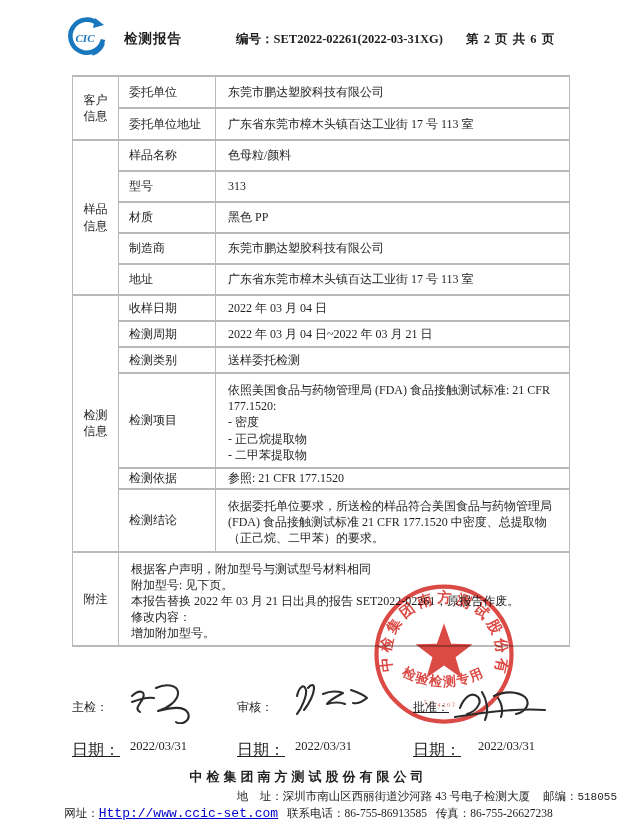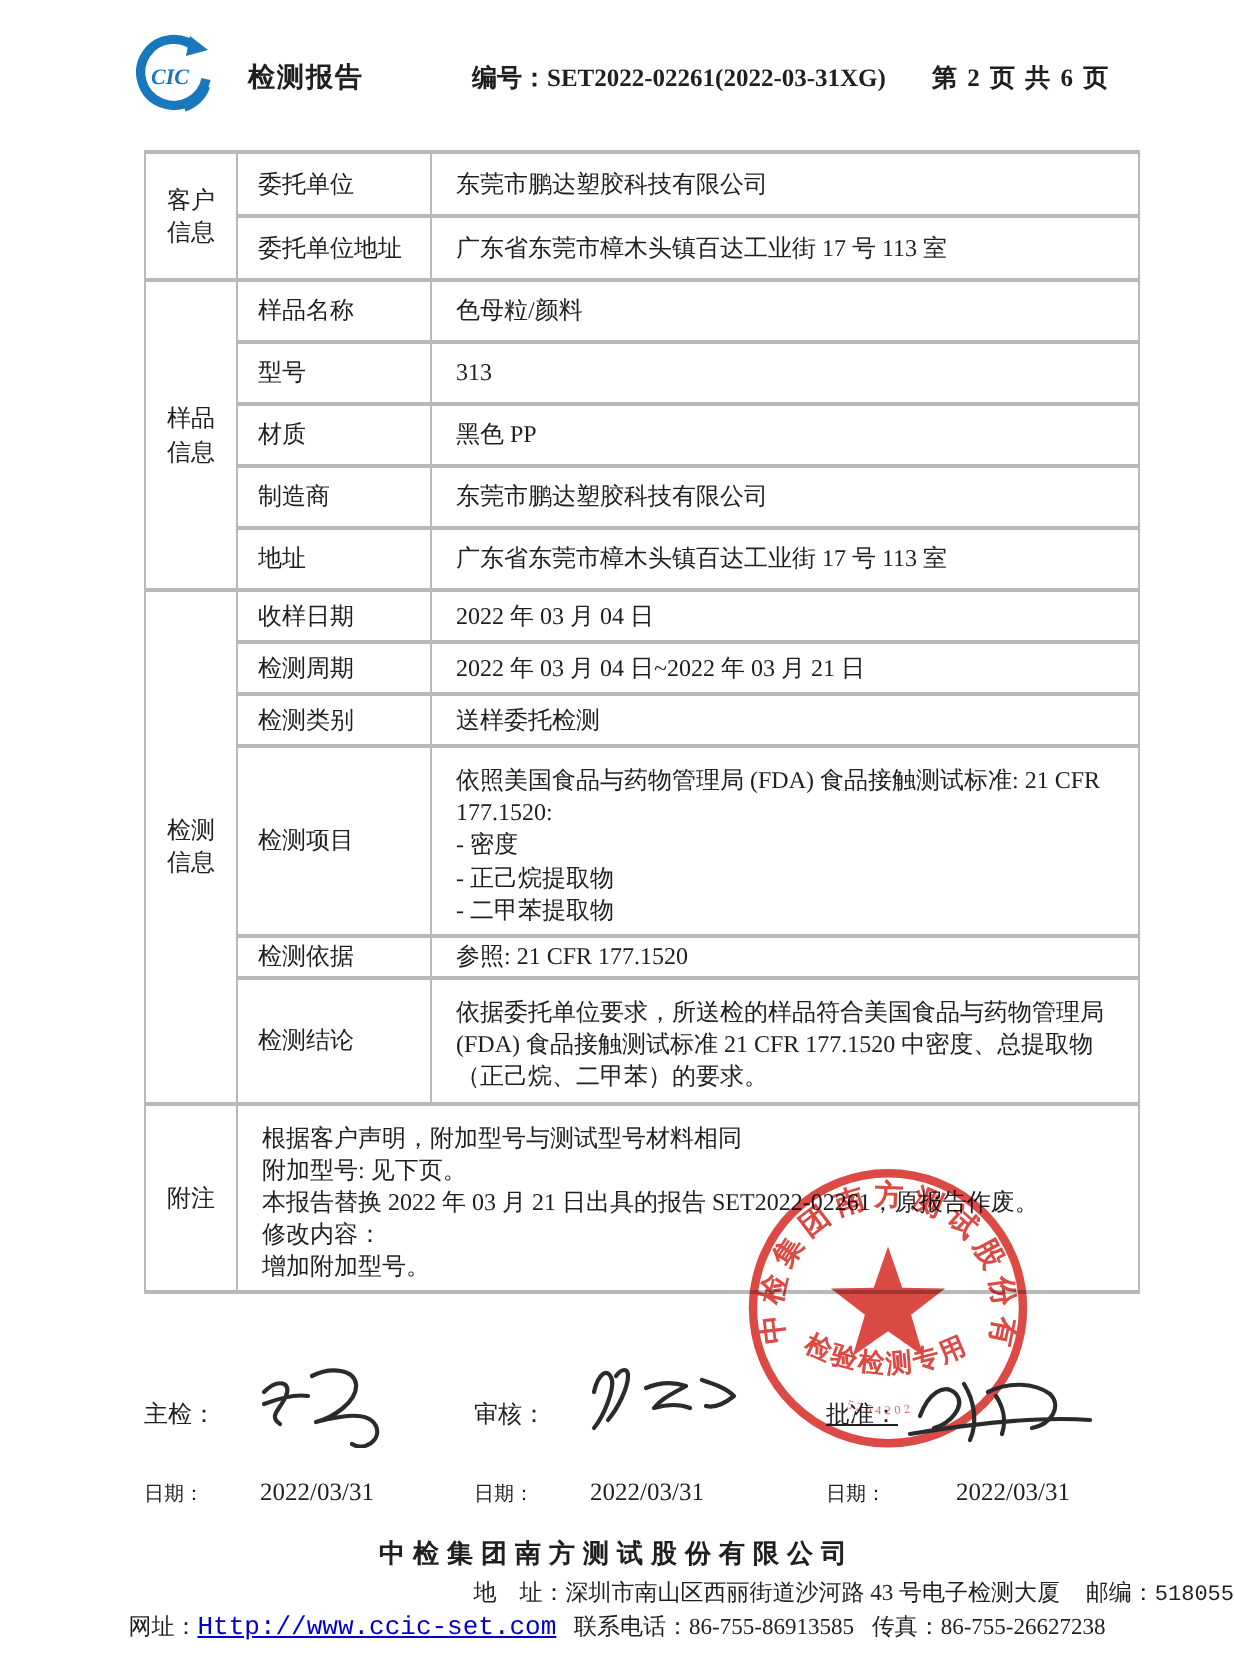--- a/index.html
+++ b/index.html
@@ -22,21 +22,21 @@
   }
   col.c1 { width:46px; } col.c2 { width:97px; } col.c3 { width:354px; }
   th.sec { text-align:center; white-space:pre-line; }
   td.lbl { padding-left:10px; }
   td.val { padding-left:12px; padding-right:8px; white-space:pre-line;margin-top:12px; }
   td.pad { padding-top:8px; padding-bottom:4px; }
   
   .sig-label { position:absolute; font-size:12px; }
   .sig { position:absolute; }
   .sig svg path { stroke:#2b2b2b; stroke-width:2.1; fill:none; stroke-linecap:round; stroke-linejoin:round; }
-  .date-label { position:absolute; font-size:10px; }
+  .date-label { position:absolute; font-size:16px;text-decoration:underline; }
   .date-val { position:absolute; font-size:12.5px; }
   
   .stamp { position:absolute; left:366px; top:581px; width:156px; height:150px; mix-blend-mode:multiply; opacity:.92; }
   
   .footer { position:absolute; left:0; width:617px; text-align:center; }
   .footer-company { top:768px; font-size:13px; font-weight:bold; letter-spacing:4px; }
   .footer-line { top:789px; font-size:11.5px;text-align:right; }
   .footer-line2 { top:806px; font-size:11.5px; }
   .postcode { font-family:"Liberation Mono","DejaVu Sans Mono",monospace; font-size:11px; }
   a.site { color:#0000cc; text-decoration:underline; font-family:"Liberation Mono","DejaVu Sans Mono",monospace; font-size:13px; }

